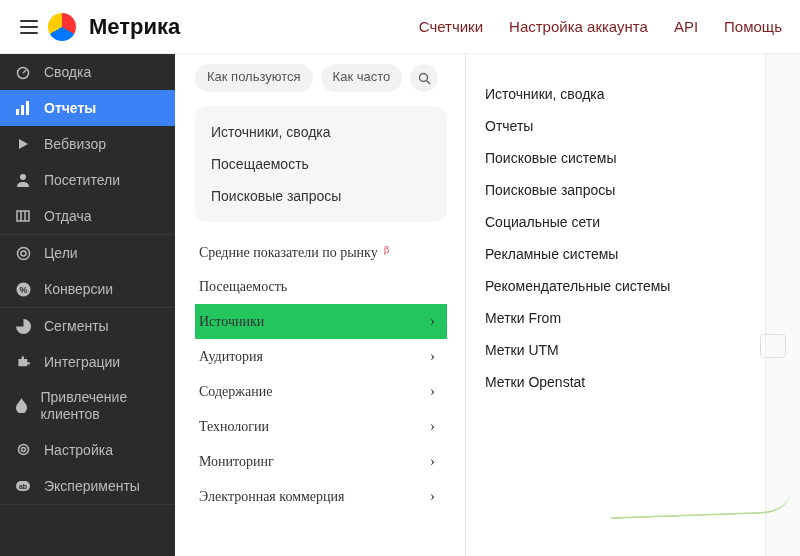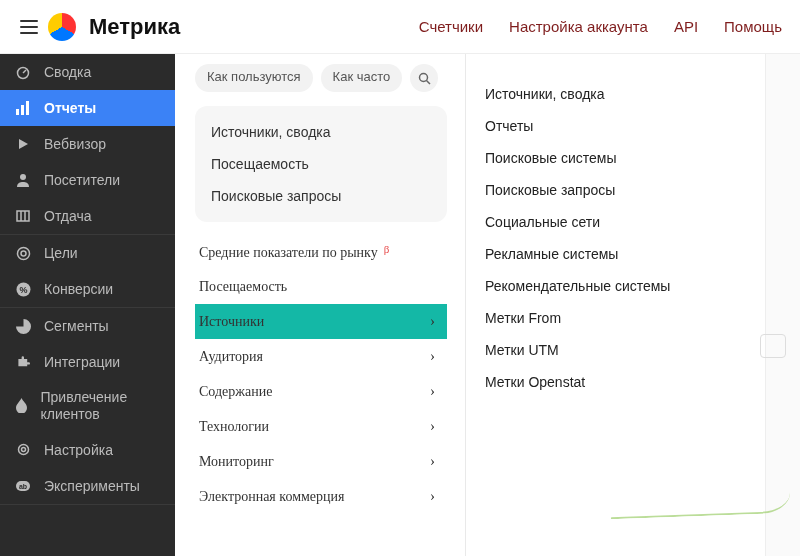--- a/index.html
+++ b/index.html
@@ -153,21 +153,21 @@
       display: flex;
       align-items: center;
       justify-content: space-between;
       padding: 9px 12px 9px 4px;
       font-size: 14px;
       color: #333;
       cursor: pointer;
       font-family: Liberation Serif, serif;
     }
     .list-item.hl {
-      background: #14b8a6;
+      background: #22c55e;
       text-align: right;
     }
     .badge-beta {
       color: #e84e4e;
       font-size: 11px;
       margin-left: 6px;
       position: relative;
       top: -4px;
     }
     .chev {

